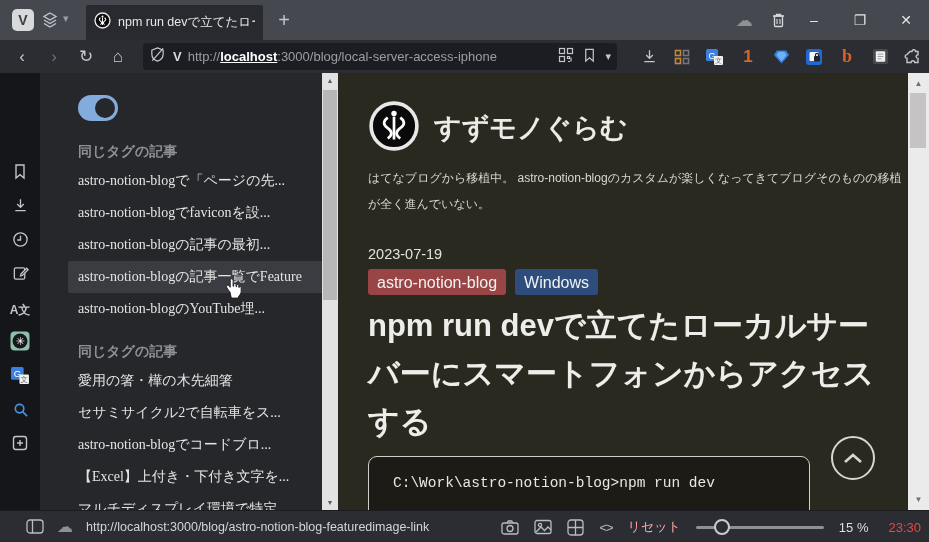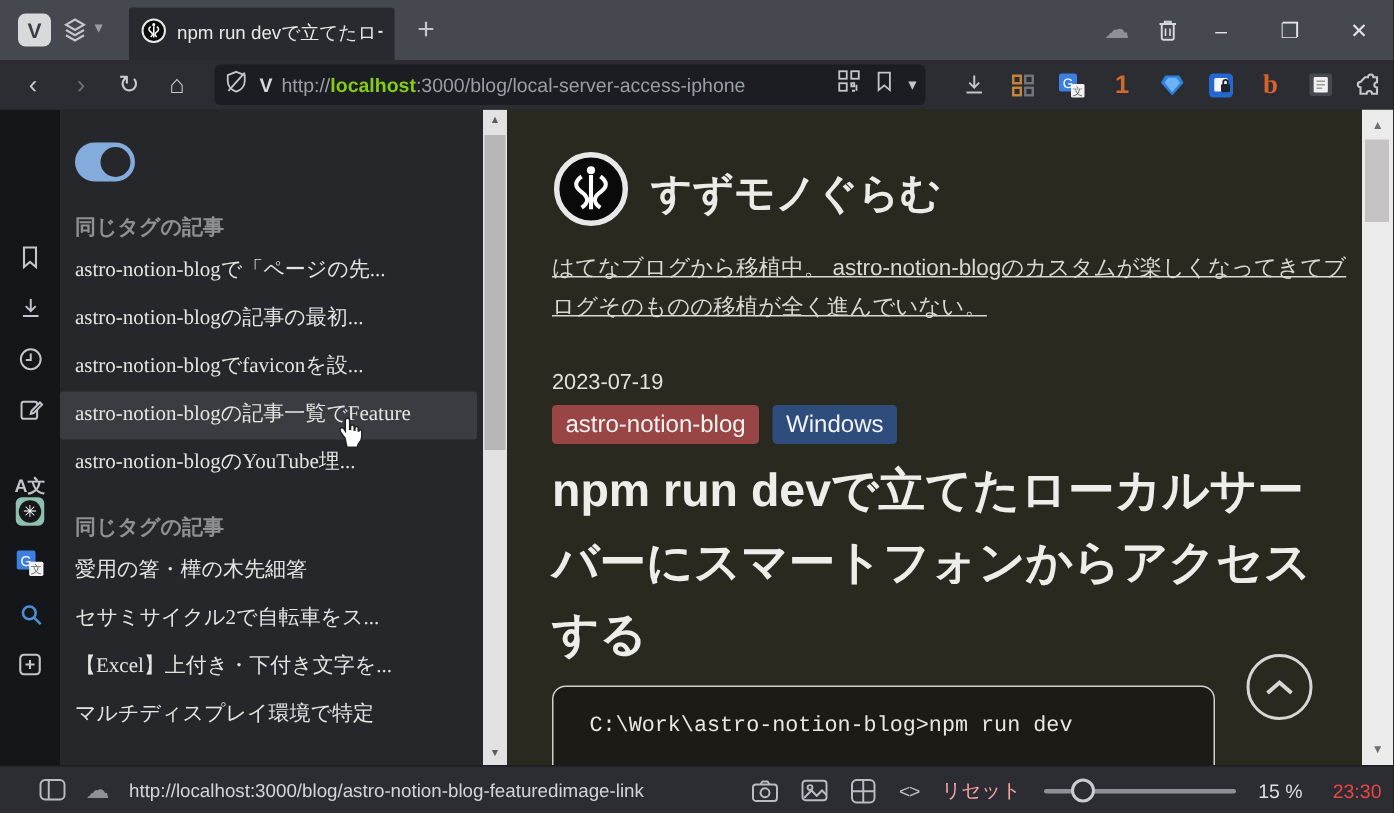--- a/index.html
+++ b/index.html
@@ -19,47 +19,47 @@
   .winctl .wbtn { width:46px; height:40px; display:flex; align-items:center; justify-content:center; color:#e3e4e7; font-size:14px; }
   .cloud-top { position:absolute; right:176px; top:10px; color:#8e9196; font-size:17px; }
   .trash-top { position:absolute; right:142px; top:11px; }
 
   
   .toolbar { position:absolute; left:0; top:40px; width:929px; height:33px; background:#2b2d33; display:flex; align-items:center; }
   .navbtn { width:32px; text-align:center; color:#c6c9cf; font-size:17px; }
   .navbtn.dim { color:#6d7077; }
   .urlfield { position:absolute; left:143px; top:3px; width:474px; height:27px; background:#1b1d22; border-radius:4px; display:flex; align-items:center; padding:0 6px; }
   .url-text { font-size:13px; color:#9a9ea5; white-space:nowrap; overflow:hidden; flex:1; margin-left:6px; }
-  .url-text b { color:#84cc16; font-weight:bold; }
+  .url-text b { color:#ffffff; font-weight:bold;text-decoration:underline; }
   .urlfield .right-icons { display:flex; align-items:center; gap:8px; }
   .ext-row { position:absolute; right:6px; top:0; height:33px; display:flex; align-items:center; gap:13px; }
   .ext { width:20px; height:20px; display:flex; align-items:center; justify-content:center; font-size:13px; }
 
   
   .main { position:absolute; left:0; top:73px; width:929px; height:437px; overflow:hidden; }
   .strip { position:absolute; left:0; top:0; width:40px; height:437px; background:#15161a; }
   .strip .sicon { position:absolute; left:0; width:40px; height:26px; display:flex; align-items:center; justify-content:center; color:#c2c5cb; }
 
   .panel { position:absolute; left:40px; top:0; width:298px; height:437px; background:#26272b; overflow:hidden; }
-  .panel-inner { padding:22px 20px 0 10px; }
+  .panel-inner { padding:22px 20px 0 38px; }
   .toggle { width:40px; height:26px; border-radius:13px; background:#83acdd; position:relative; }
   .toggle .knob { position:absolute; right:3px; top:3px; width:20px; height:20px; border-radius:50%; background:#26272b; }
   .sec-h { height:28px; line-height:28px; margin-top:16px; color:#8e9094; font-size:14px; font-weight:bold; }
   .sec-h.second { margin-top:12px; }
   .row { height:32px; line-height:32px; color:#e4e4e2; font-size:14px; white-space:nowrap; overflow:hidden; width:262px;font-family:Liberation Serif, serif; }
   .row.active { background:#3a3c42; margin-left:-10px; padding-left:10px; width:278px; border-radius:2px; }
   .panel-sb { position:absolute; left:282px; top:0; width:16px; height:437px; background:#e2e2e2; }
   .panel-sb .arrow { position:absolute; left:0; width:16px; text-align:center; color:#5c5c5c; font-size:7px; }
   .panel-sb .thumb { position:absolute; left:1px; width:14px; background:#b7b7b7; }
 
   .page { position:absolute; left:338px; top:0; width:570px; height:536px; background:#2a2920; overflow:hidden; }
   .page-inner { padding:27px 0 0 30px; }
   .site-head { display:flex; align-items:center; }
   .site-title { margin-left:14px; color:#ebebe8; font-size:27px; font-weight:bold; }
-  .site-desc { margin-top:9px; width:535px; color:#d8d8d3; font-size:15px; line-height:26px;text-decoration:underline; }
+  .site-desc { margin-top:9px; width:535px; color:#d8d8d3; font-size:12px; line-height:26px; }
   .post-date { margin-top:29px; color:#e2e2dd; font-size:14.5px; }
   .tags { margin-top:7px; display:flex; gap:9px; }
   .tag { color:#f2f2f2; font-size:16px; padding:5px 9px 3px; border-radius:3px; }
   .post-title { margin-top:7px; width:515px; color:#ededea; font-size:31px; font-weight:bold; line-height:48px; }
   .codeblock { margin-top:10px; width:442px; height:130px; background:#1c1b15; border:1px solid #cfcfcd; border-radius:9px; padding:17px 24px; font-family:"Liberation Mono","DejaVu Sans Mono",monospace; font-size:14.5px; color:#e8e8e2; line-height:19px; }
   .codeblock .cl { white-space:pre; }
   .codeblock .gap { height:19px; }
   .scrolltop { position:absolute; left:493px; top:363px; width:44px; height:44px; border:2px solid #d6d6d2; border-radius:50%; display:flex; align-items:center; justify-content:center; }
 
   .page-sb { position:absolute; left:908px; top:0; width:21px; height:437px; background:#ebebeb; }
@@ -226,21 +226,21 @@
             <circle cx="9" cy="9" r="7"></circle>
             <path d="M9 5v4.5H5.5"></path>
           </svg>
       </span>
       <span class="sicon" style="top:187px">
         <svg width="17" height="17" viewBox="0 0 18 18" fill="none" stroke="#c2c5cb" stroke-width="1.4">
             <rect x="2.5" y="3" width="11" height="12" rx="1.5"></rect>
             <path d="M9.5 9.5l6-6 1.5 1.5-6 6-2 .5z" fill="#15161a"></path>
           </svg>
       </span>
-      <span class="sicon" style="top:238px;color:#c2c5cb;font-size:12px;font-weight:bold">A文</span>
+      <span class="sicon" style="top:224px;color:#c2c5cb;font-size:12px;font-weight:bold">A文</span>
       <span class="sicon" style="top:255px">
         <svg width="20" height="20" viewBox="0 0 20 20">
             <rect x="0.5" y="0.5" width="19" height="19" rx="4" fill="#8fc0ad"></rect>
             <circle cx="10" cy="10" r="7.5" fill="#17181c"></circle>
             <text x="10" y="13.6" font-size="11" fill="#fff" text-anchor="middle">✳</text>
           </svg>
       </span>
       <span class="sicon" style="top:289px">
         <svg width="19" height="19" viewBox="0 0 18 18">
             <rect x="0" y="1" width="12" height="12" rx="1.5" fill="#3d7fe0"></rect>
@@ -265,28 +265,29 @@
     </div>
 
     <div class="panel">
       <div class="panel-inner">
         <div class="toggle">
             <div class="knob"></div>
           </div>
 
         <div class="sec-h">同じタグの記事</div>
         <div class="row">astro-notion-blogで「ページの先...</div>
+        <div class="row">astro-notion-blogでfaviconを設...</div>
         <div class="row">astro-notion-blogの記事の最初...</div>
-        <div class="row">astro-notion-blogでfaviconを設...</div>
         <div class="row active">astro-notion-blogの記事一覧でFeature</div>
         <div class="row">astro-notion-blogのYouTube埋...</div>
 
         <div class="sec-h second">同じタグの記事</div>
         <div class="row">愛用の箸・樺の木先細箸</div>
         <div class="row">セサミサイクル2で自転車をス...</div>
+        <div class="row">astro-notion-blogでコードブロ...</div>
         <div class="row">【Excel】上付き・下付き文字を...</div>
         <div class="row">マルチディスプレイ環境で特定</div>
       </div>
       <div class="panel-sb">
         <div class="arrow" style="top:4px">▲</div>
         <div class="thumb" style="top:17px;height:210px"></div>
         <div class="arrow" style="bottom:4px">▼</div>
       </div>
     </div>
 

